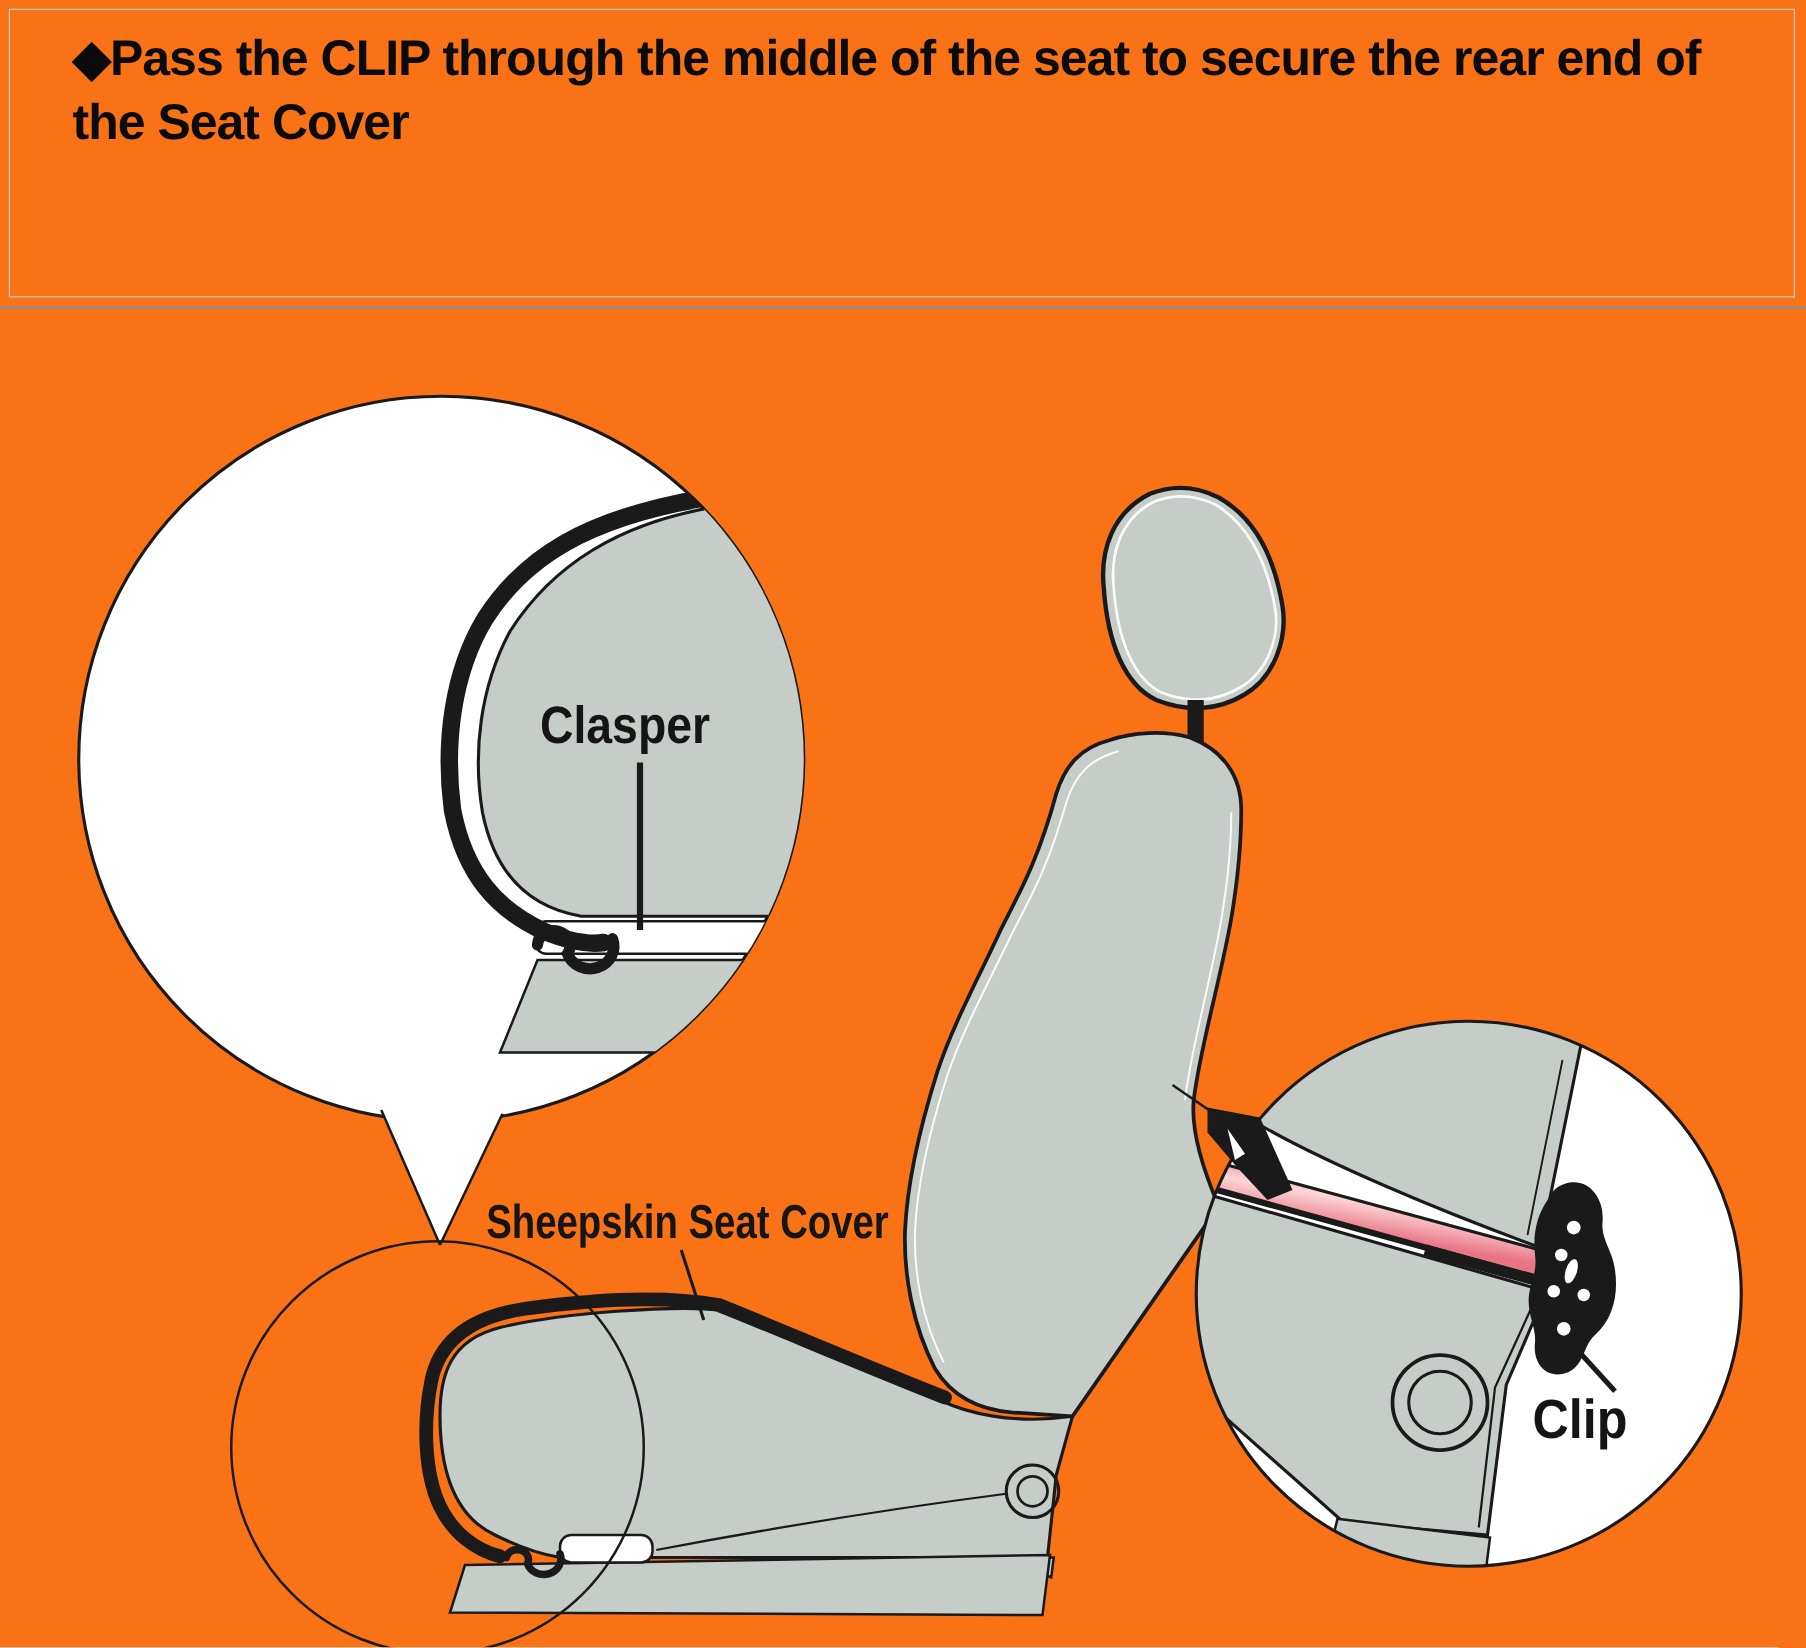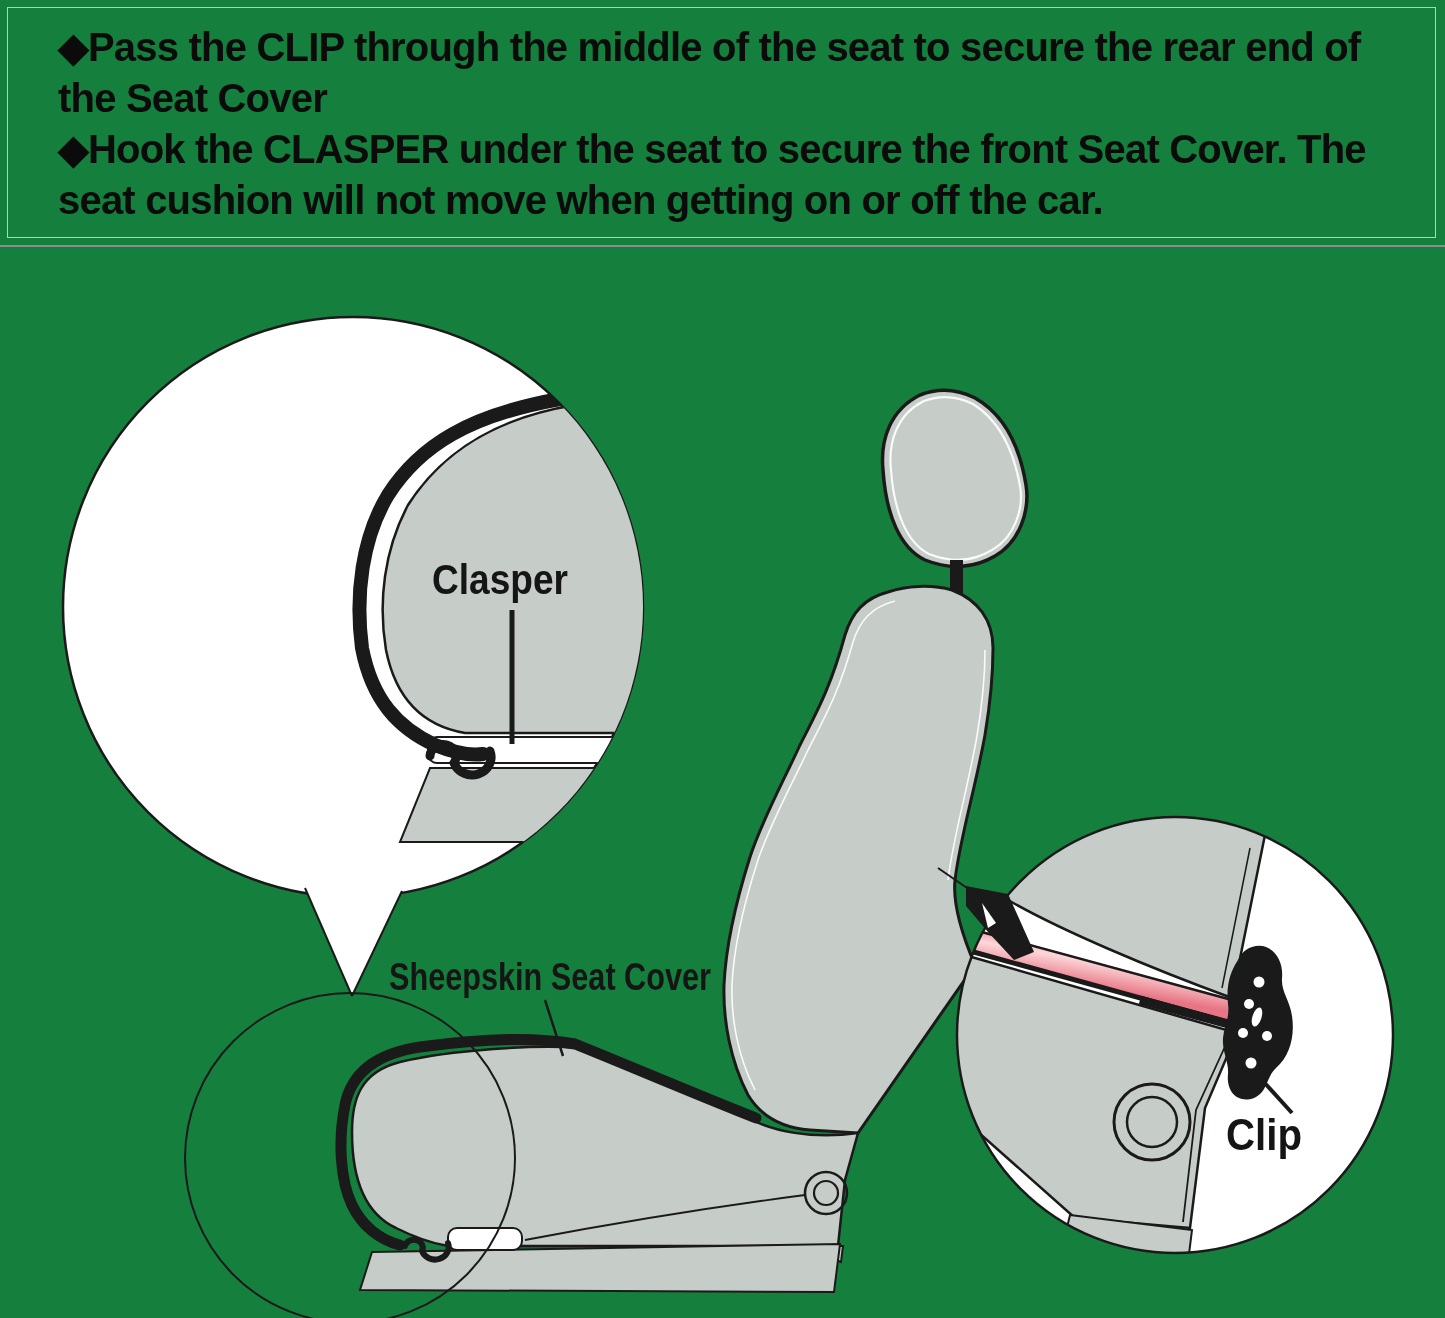--- a/index.html
+++ b/index.html
@@ -1,18 +1,18 @@
 <!DOCTYPE html>
 <html style="--seat-gray: #c6ccc8; --outline-black: #1a1a1a; --strap-pink: #e87584; --strap-pink-light: #fcd7d9;"><head>
 <meta charset="utf-8">
 <style>
   html,body{margin:0;padding:0;background:#ffffff;}
   body{width:1445px;height:1318px;position:relative;overflow:hidden;
        font-family:"Liberation Sans", sans-serif;}
-  .page{position:absolute;inset:0;background:#15803d;}
+  .page{position:absolute;inset:0;background:#f97316;}
 
   
   .text-frame{position:absolute;left:7px;top:7px;width:1429px;height:231px;
               border:1px solid #c6c6c6;box-sizing:border-box;}
   .separator{position:absolute;left:0;top:245px;width:1445px;height:2px;background:#8d8d8d;}
   .instructions{position:absolute;left:58px;top:22px;width:1340px;
                 font-size:40px;font-weight:700;line-height:51px;
                 letter-spacing:-0.8px;color:#0b0b0b;}
   .instr-item{margin:0;}
   .bullet{display:inline;}
@@ -32,21 +32,20 @@
 </head>
 <body>
 
 <div class="page">
 
   <div class="text-frame"></div>
   <div class="separator"></div>
 
   <div class="instructions">
     <p class="instr-item"><span class="bullet">◆</span><span>Pass the CLIP through the middle of the seat to secure the rear end of the Seat Cover</span></p>
-    <p class="instr-item"><span class="bullet">◆</span><span>Hook the CLASPER under the seat to secure the front Seat Cover. The seat cushion will not move when getting on or off the car.</span></p>
   </div>
 
   <svg width="1445" height="1318" viewBox="0 0 1445 1318">
     <defs>
       <clipPath id="bigclip">
           <circle cx="353" cy="607" r="290"></circle>
         </clipPath>
       <clipPath id="rightclip">
           <circle cx="1175" cy="1035" r="218"></circle>
         </clipPath>

